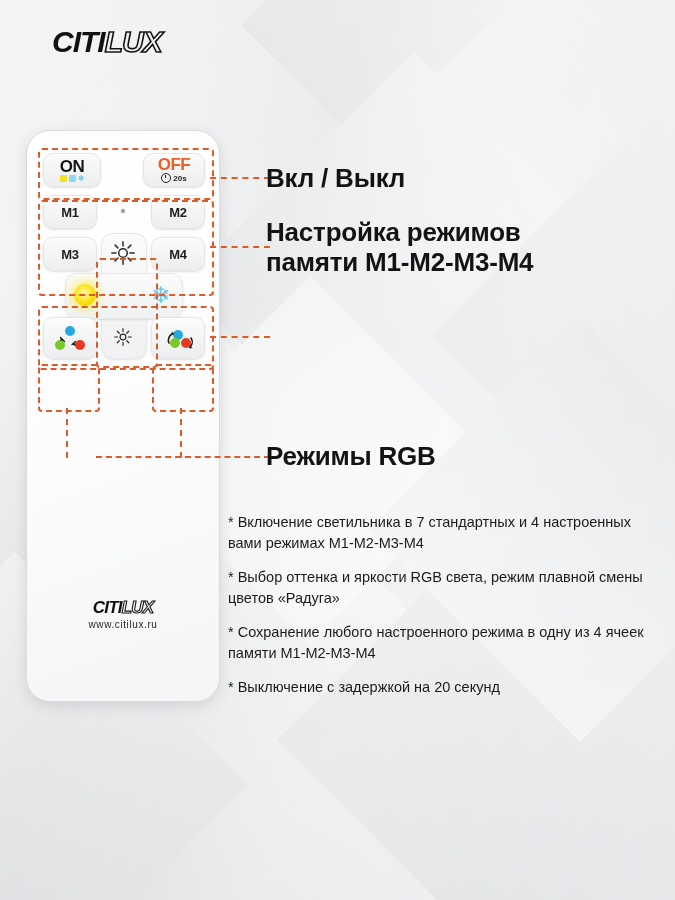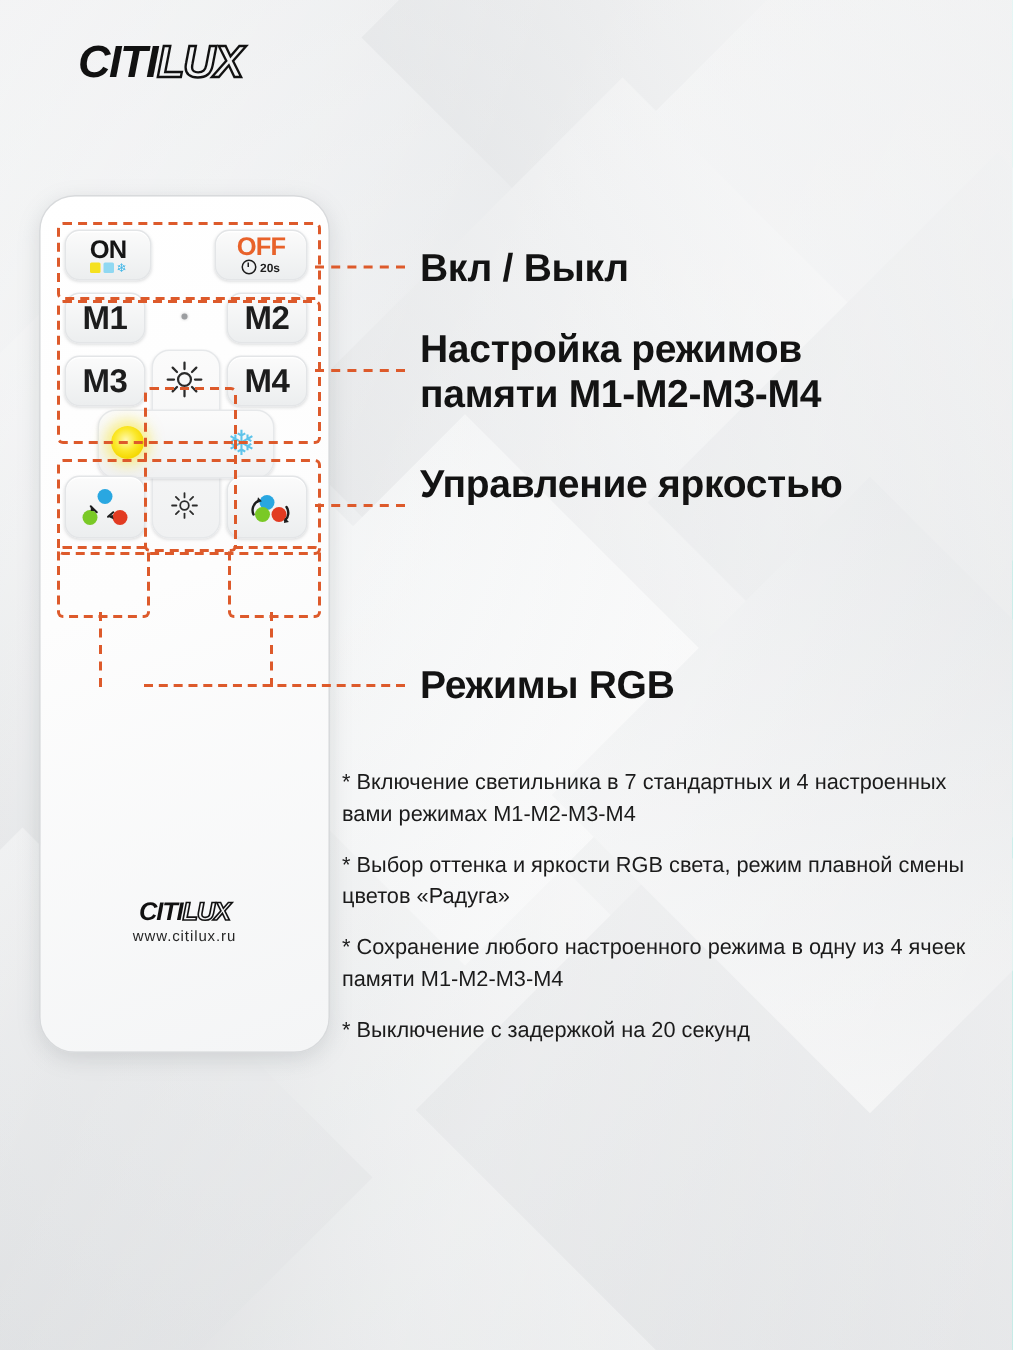--- a/index.html
+++ b/index.html
@@ -5,21 +5,21 @@
 <style>
   html,body{margin:0;padding:0;}
   body{
     width:675px;height:900px;
     font-family:"Liberation Sans",sans-serif;
     overflow:hidden;
     background:#e9eaec;
   }
   #page{
     position:relative;width:675px;height:900px;overflow:hidden;
-    background:#5eead4;
+    background:#fde047;
   }
 
   
   .bg{position:absolute;inset:0;overflow:hidden;}
   .bg .base{
     position:absolute;inset:0;
     background:
       linear-gradient(135deg,#f6f7f8 0%,#e7e9eb 40%,#f2f3f4 70%,#e4e6e8 100%);
   }
   .facet{position:absolute;transform-origin:center;}
@@ -110,21 +110,21 @@
     width:8px;height:8px;border:1.2px solid #1d1d1d;border-radius:50%;
     position:relative;
   }
   .clock-mini::after{content:"";position:absolute;left:2.6px;top:1.3px;width:1px;height:2.6px;background:#1d1d1d;}
 
   
   .b-m1{left:4px;  top:46px; width:52px;height:32px;}
   .b-m2{left:112px;top:46px; width:52px;height:32px;}
   .b-m3{left:4px;  top:88px; width:52px;height:32px;}
   .b-m4{left:112px;top:88px; width:52px;height:32px;}
-  .mlabel{font-size:22px;font-weight:bold;color:#1d1d1d;letter-spacing:-.3px;}
+  .mlabel{font-size:13px;font-weight:bold;color:#1d1d1d;letter-spacing:-.3px;}
   .led-dot{
     position:absolute;left:82px;top:60px;width:4px;height:4px;border-radius:50%;
     background:#9b9da0;box-shadow:0 0 2px rgba(0,0,0,.25);
   }
 
   
   .cross{
     position:absolute;left:26px;top:84px;width:116px;height:124px;
   }
   .cross .arm{
@@ -185,21 +185,21 @@
   
   .lead-onoff {left:210px;top:177px;width:60px;}
   .lead-mem   {left:210px;top:246px;width:60px;}
   .lead-dim   {left:210px;top:336px;width:60px;}
   .lead-rgb   {left:96px; top:456px;width:174px;}
   .leadv-rgb1 {left:66px; top:408px;height:50px;}
   .leadv-rgb2 {left:180px;top:408px;height:50px;}
 
   
   .lbl{
-    position:absolute;left:280px;
+    position:absolute;left:266px;
     font-size:26px;font-weight:bold;color:#131313;line-height:30px;
     letter-spacing:-.2px;
   }
   .lbl-onoff {top:163px;}
   .lbl-mem   {top:217px;}
   .lbl-dim   {top:307px;}
   .lbl-rgb   {top:441px;}
 
   
   .notes{
@@ -365,21 +365,20 @@
   <div class="lead lead-rgb"></div>
 
   <div class="lbl lbl-onoff">
     <div>Вкл / Выкл</div>
   </div>
   <div class="lbl lbl-mem">
     <div>Настройка режимов</div>
     <div>памяти M1-M2-M3-M4</div>
   </div>
   <div class="lbl lbl-dim">
-    <div>Управление яркостью</div>
   </div>
   <div class="lbl lbl-rgb">
     <div>Режимы RGB</div>
   </div>
 
   <div class="notes">
     <div class="note">* Включение светильника в 7 стандартных и 4 настроенных вами режимах M1-M2-M3-M4</div>
     <div class="note">* Выбор оттенка и яркости RGB света, режим плавной смены цветов «Радуга»</div>
     <div class="note">* Сохранение любого настроенного режима  в одну из 4 ячеек памяти M1-M2-M3-M4</div>
     <div class="note">* Выключение с задержкой на 20 секунд</div>

